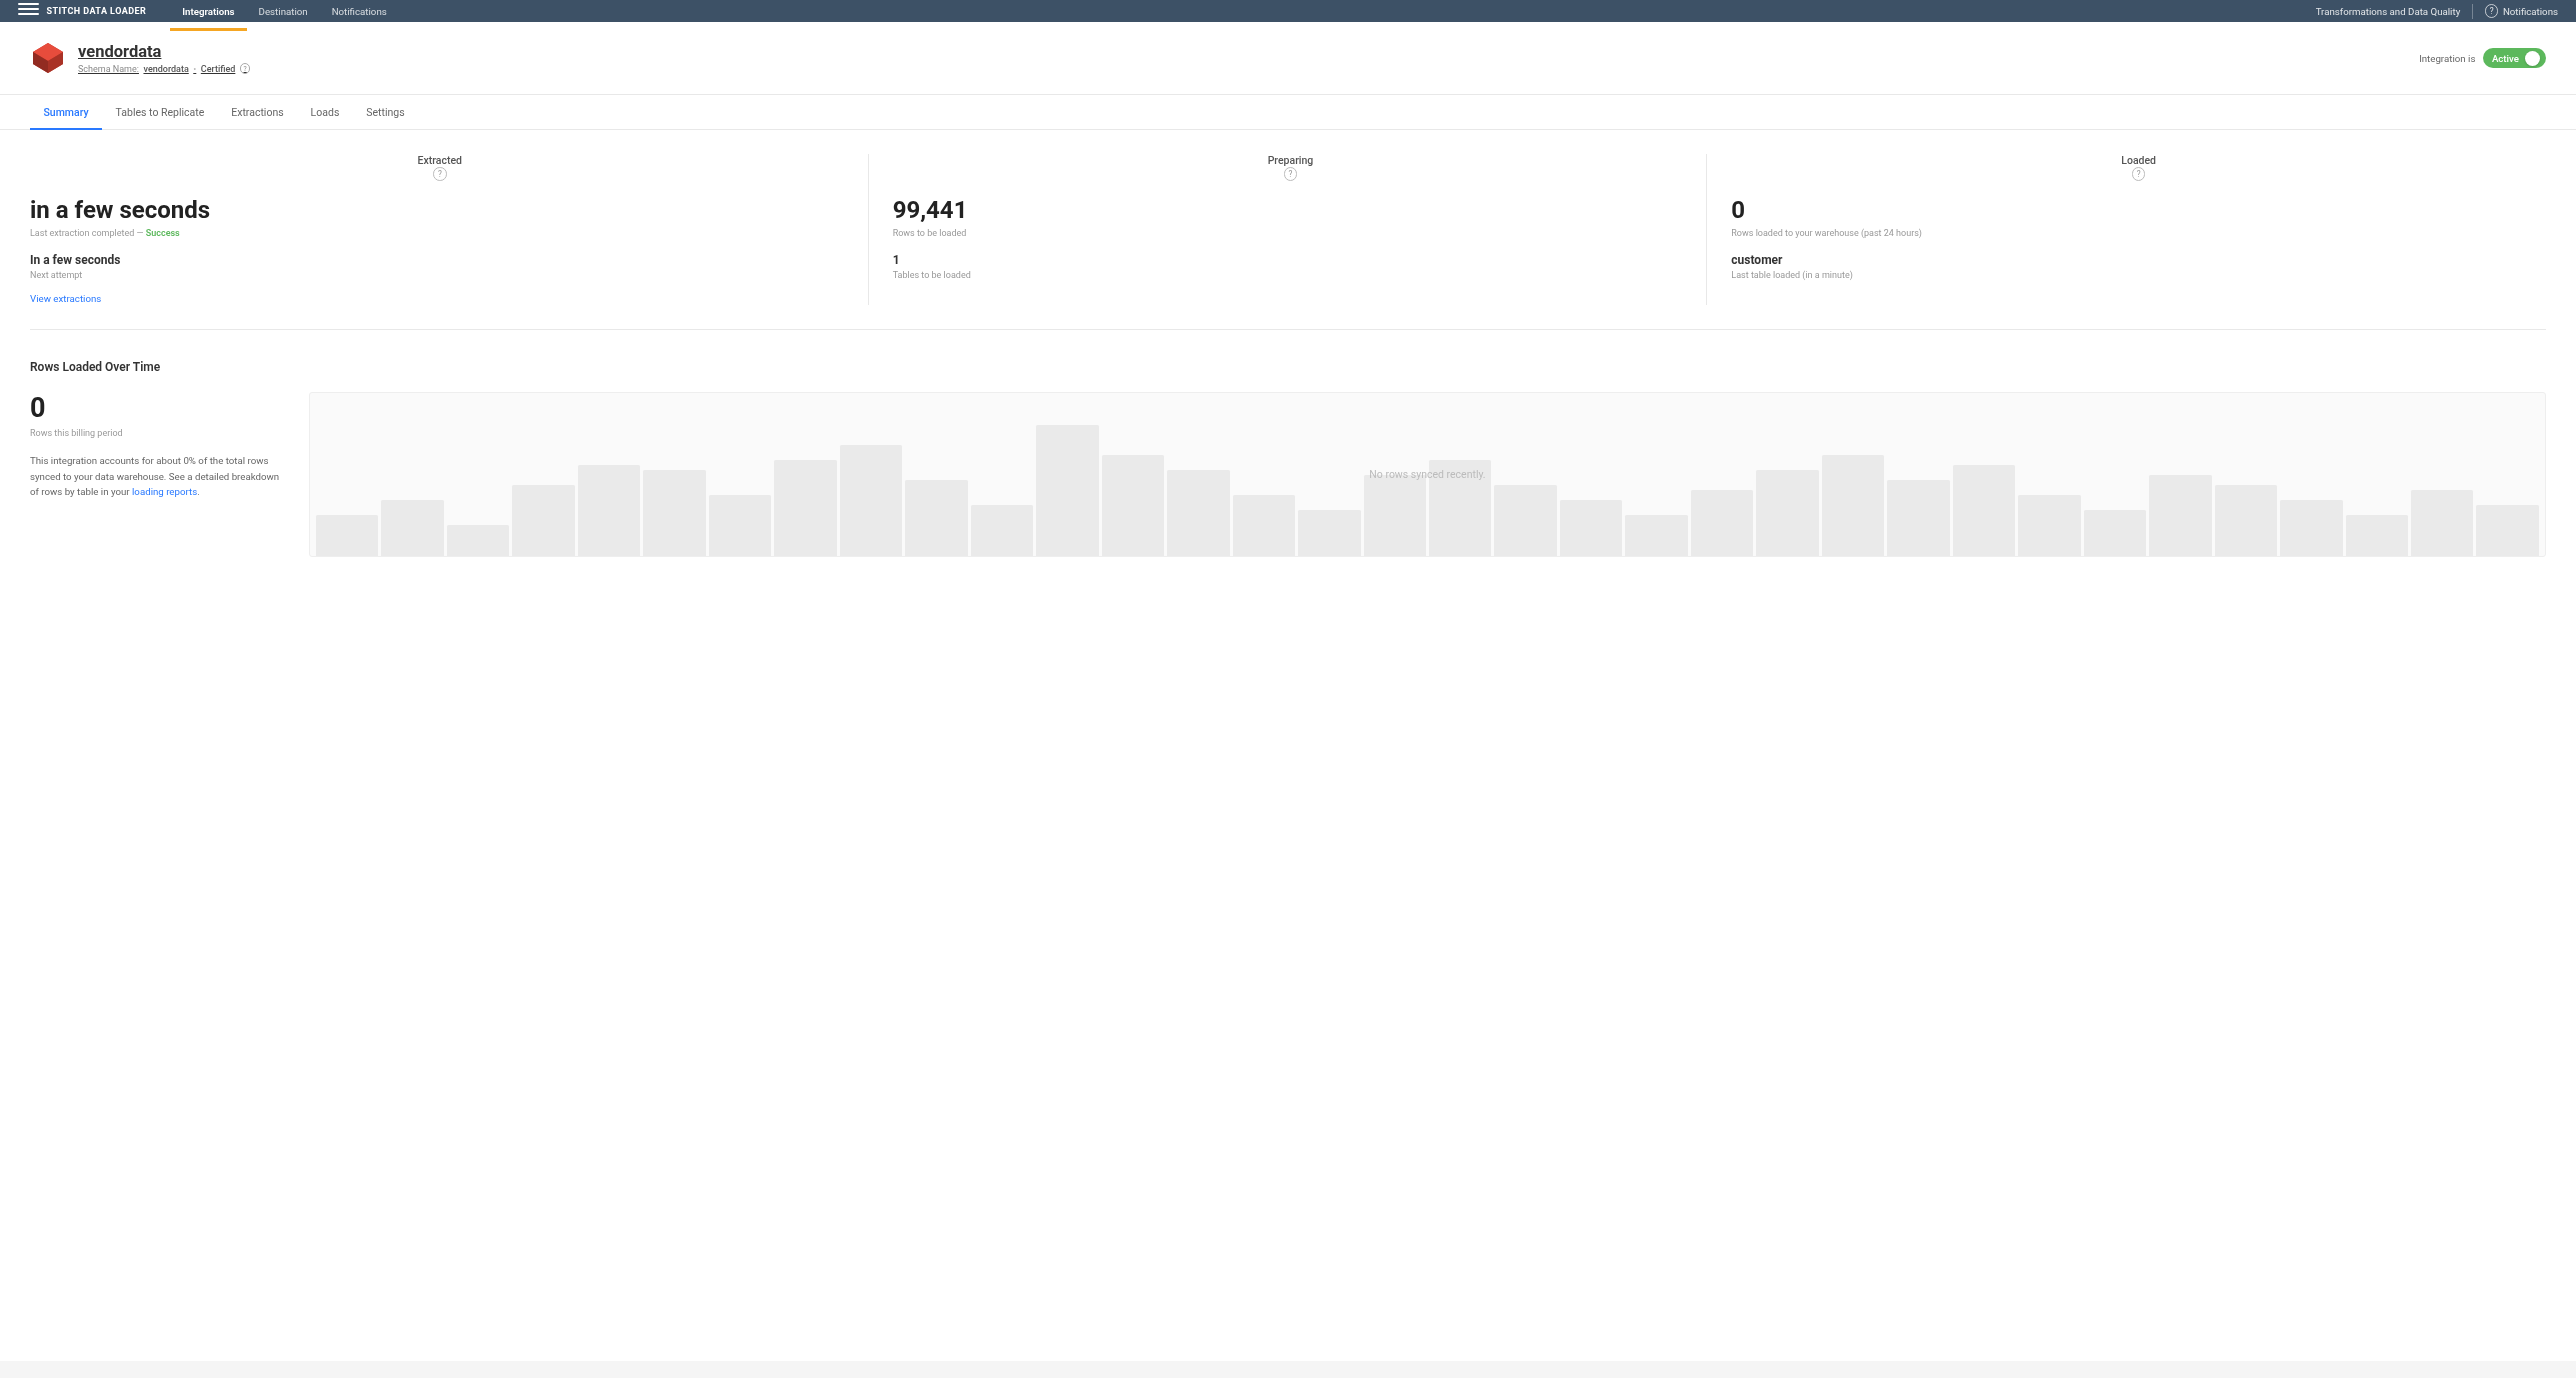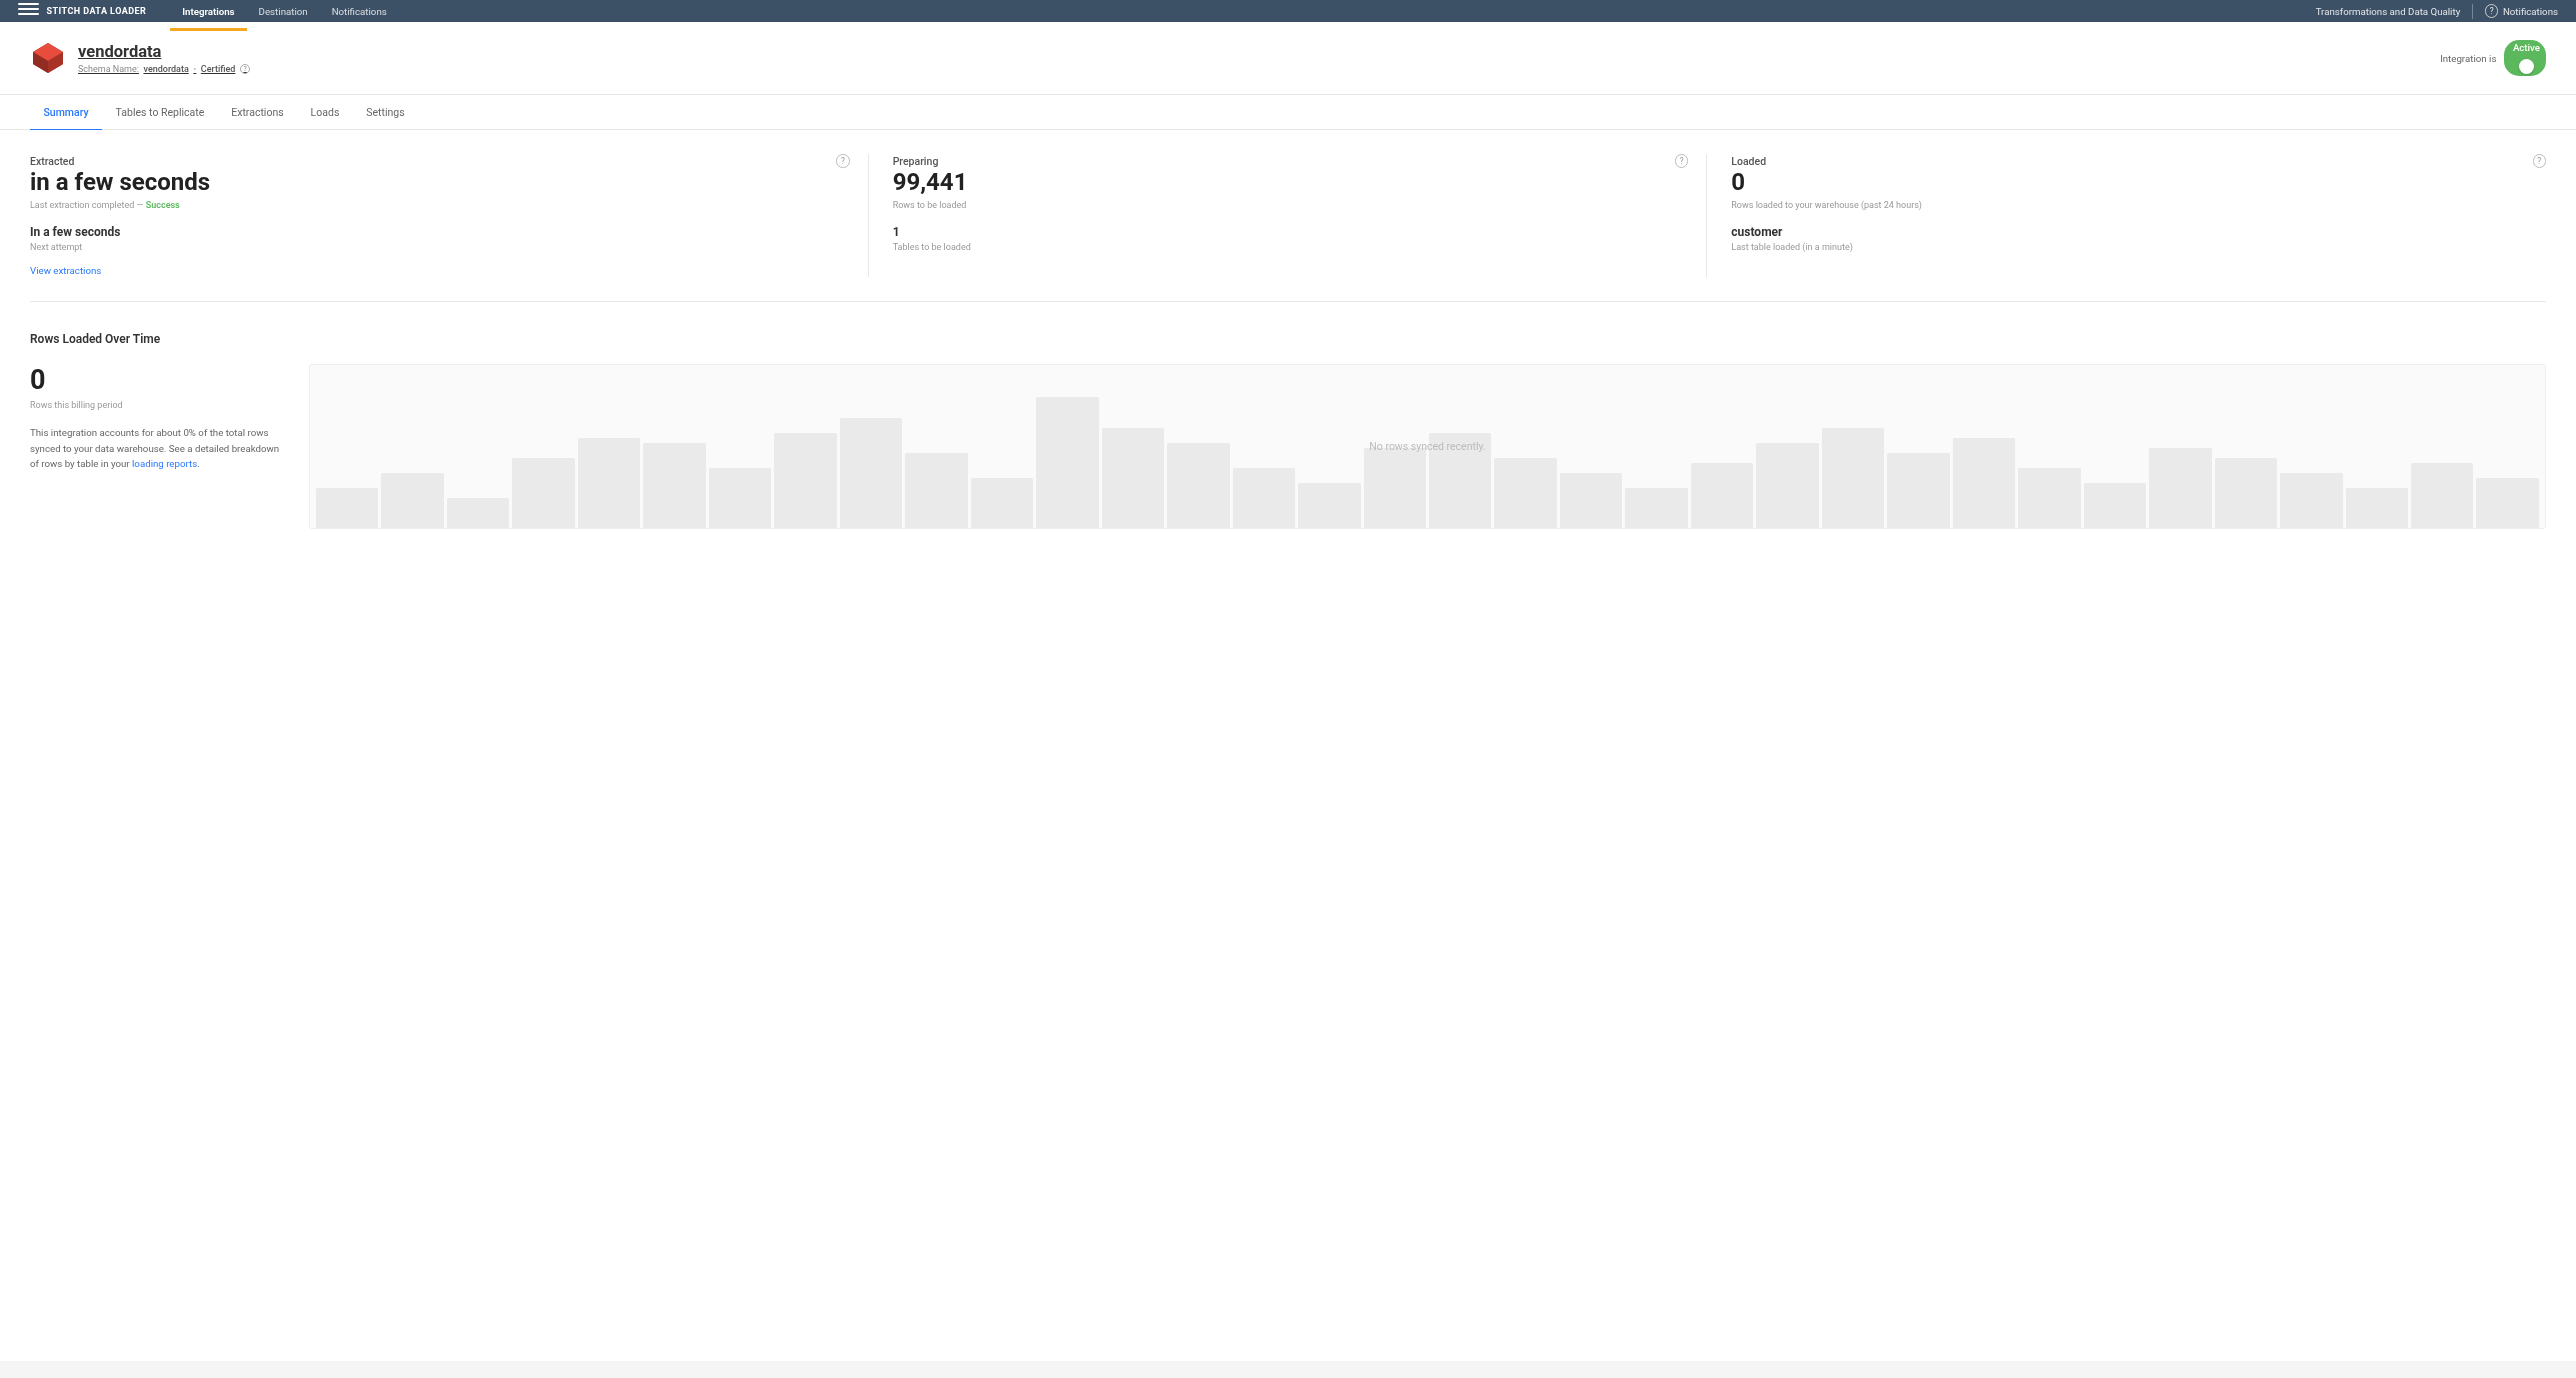--- a/index.html
+++ b/index.html
@@ -173,21 +173,20 @@
       color: #666;
     }
     .toggle-container {
       display: flex;
       align-items: center;
       background: #5cb85c;
       border-radius: 15px;
       padding: 2.2px 6px 2.2px 9px;
       gap: 6px;
       cursor: pointer;
-      flex-direction: column;
     }
     .toggle-label {
       font-size: 9.7px;
       color: #fff;
       font-weight: 500;
     }
     .toggle-knob {
       width: 15px;
       height: 15px;
       background: #fff;
@@ -241,20 +240,22 @@
     .stat-col {
       padding: 0 18px 0 0;
       border-right: 0.7px solid #e8e8e8;
     }
     .stat-col:last-child { border-right: none; padding-right: 0; }
     .stat-col:nth-child(2), .stat-col:nth-child(3) { padding-left: 24px; }
     .stat-header {
       display: flex;
       align-items: center;
       justify-content: space-between;
+      margin-bottom: 15px;
+      flex-direction: column;
     }
     .stat-title {
       font-size: 10.5px;
       color: #555;
       font-weight: 500;
     }
     .stat-help {
       width: 13.5px;
       height: 13.5px;
       border: 1.1px solid #bbb;

